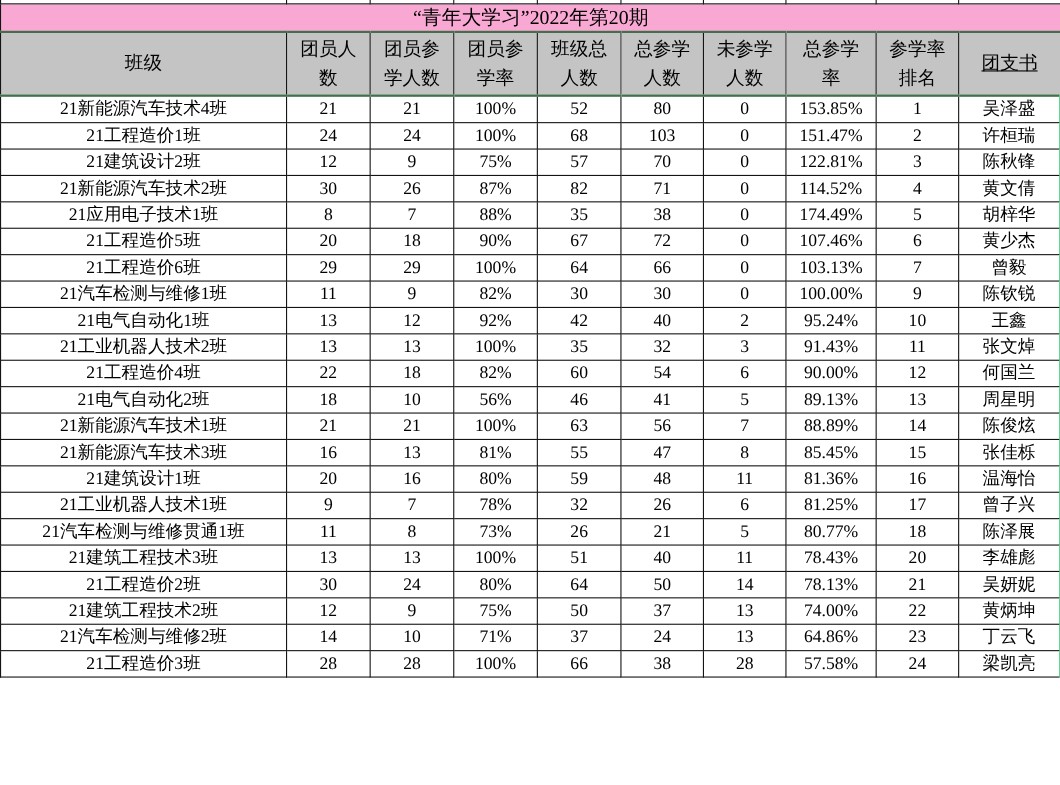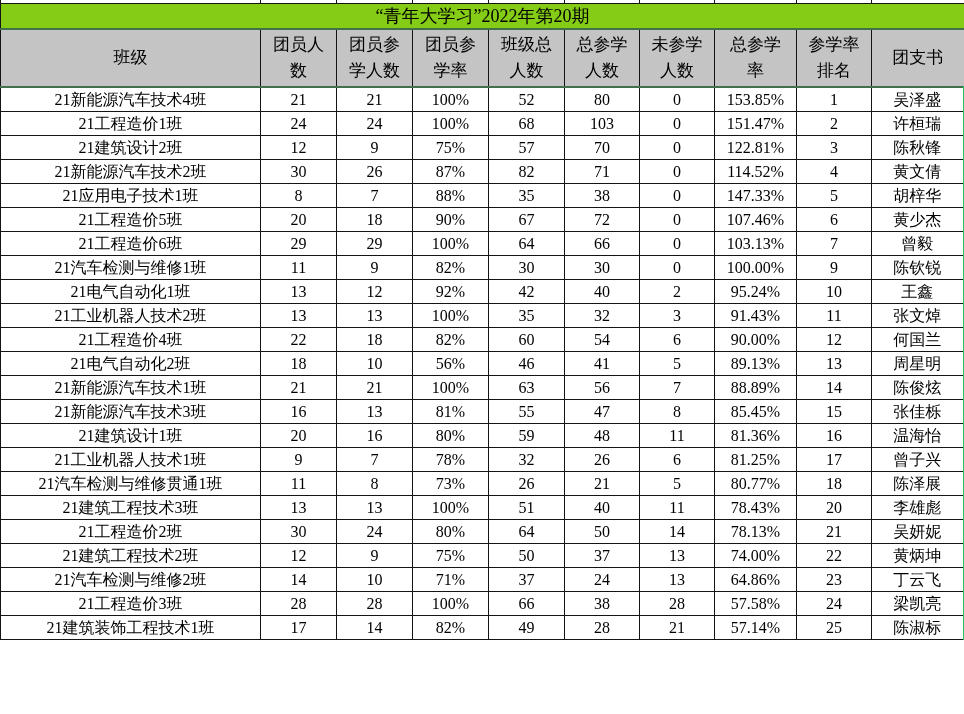--- a/index.html
+++ b/index.html
@@ -37,36 +37,36 @@
 
   
   tr.sliver td {
     height: 3px;
     border-top: none;
     background: #ffffff;
   }
 
   tr.title-row td {
     height: 24px;
-    background: #84cc16;
+    background: #f9a8d4;
     font-size: 18px;
     line-height: 24px;
     white-space: nowrap;
   }
 
   tr.header-row td {
     height: 56px;
     background: #c4c4c4;
     font-size: 17px;
     line-height: 26px;
     white-space: pre-line;
     border-top: 2px solid #41704a;
     border-bottom: 2px solid #41704a;
   }
-  tr.header-row td:last-child { border-right: 2px solid #41704a; }
+  tr.header-row td:last-child { border-right: 2px solid #41704a; text-decoration: underline; }
 
   tbody.data tr td {
     height: 23px;
     font-size: 16px;
     line-height: 23px;
     background: #ffffff;
     white-space: nowrap;
   }
   tbody.data tr td:last-child { border-right: 4px solid #22c55e; }
 </style>
@@ -174,21 +174,21 @@
           <td>黄文倩</td>
         </tr>
         <tr>
           <td>21应用电子技术1班</td>
           <td>8</td>
           <td>7</td>
           <td>88%</td>
           <td>35</td>
           <td>38</td>
           <td>0</td>
-          <td>147.33%</td>
+          <td>174.49%</td>
           <td>5</td>
           <td>胡梓华</td>
         </tr>
         <tr>
           <td>21工程造价5班</td>
           <td>20</td>
           <td>18</td>
           <td>90%</td>
           <td>67</td>
           <td>72</td>
@@ -382,27 +382,15 @@
           <td>28</td>
           <td>28</td>
           <td>100%</td>
           <td>66</td>
           <td>38</td>
           <td>28</td>
           <td>57.58%</td>
           <td>24</td>
           <td>梁凯亮</td>
         </tr>
-        <tr>
-          <td>21建筑装饰工程技术1班</td>
-          <td>17</td>
-          <td>14</td>
-          <td>82%</td>
-          <td>49</td>
-          <td>28</td>
-          <td>21</td>
-          <td>57.14%</td>
-          <td>25</td>
-          <td>陈淑标</td>
-        </tr>
       </tbody>
   </table>
 </div>
 
 </body></html>

